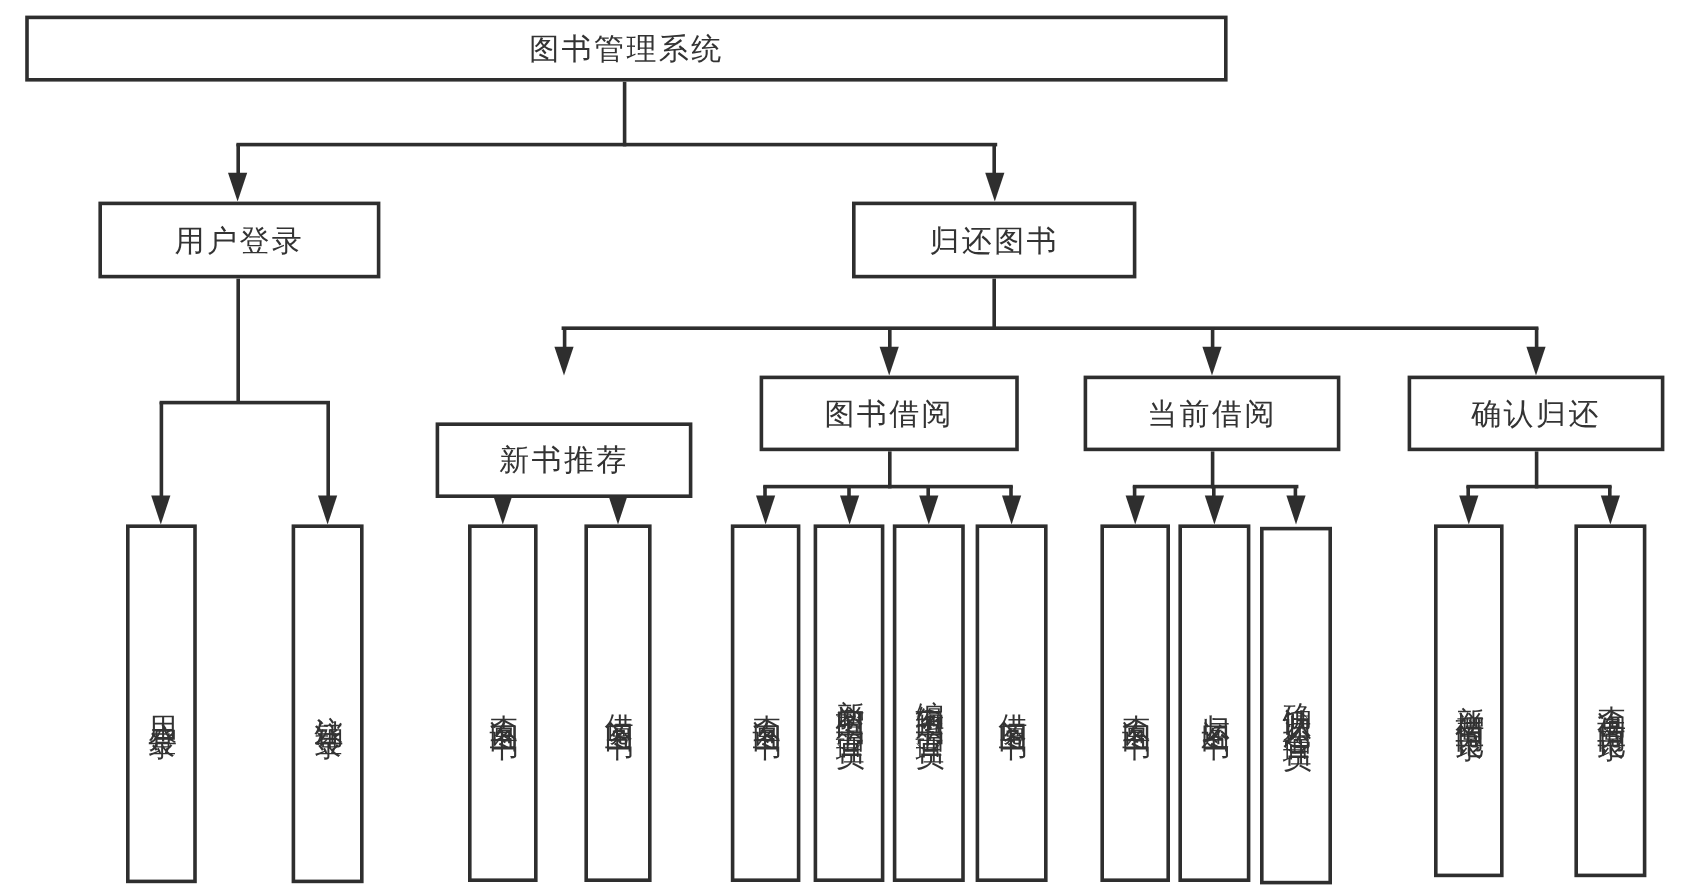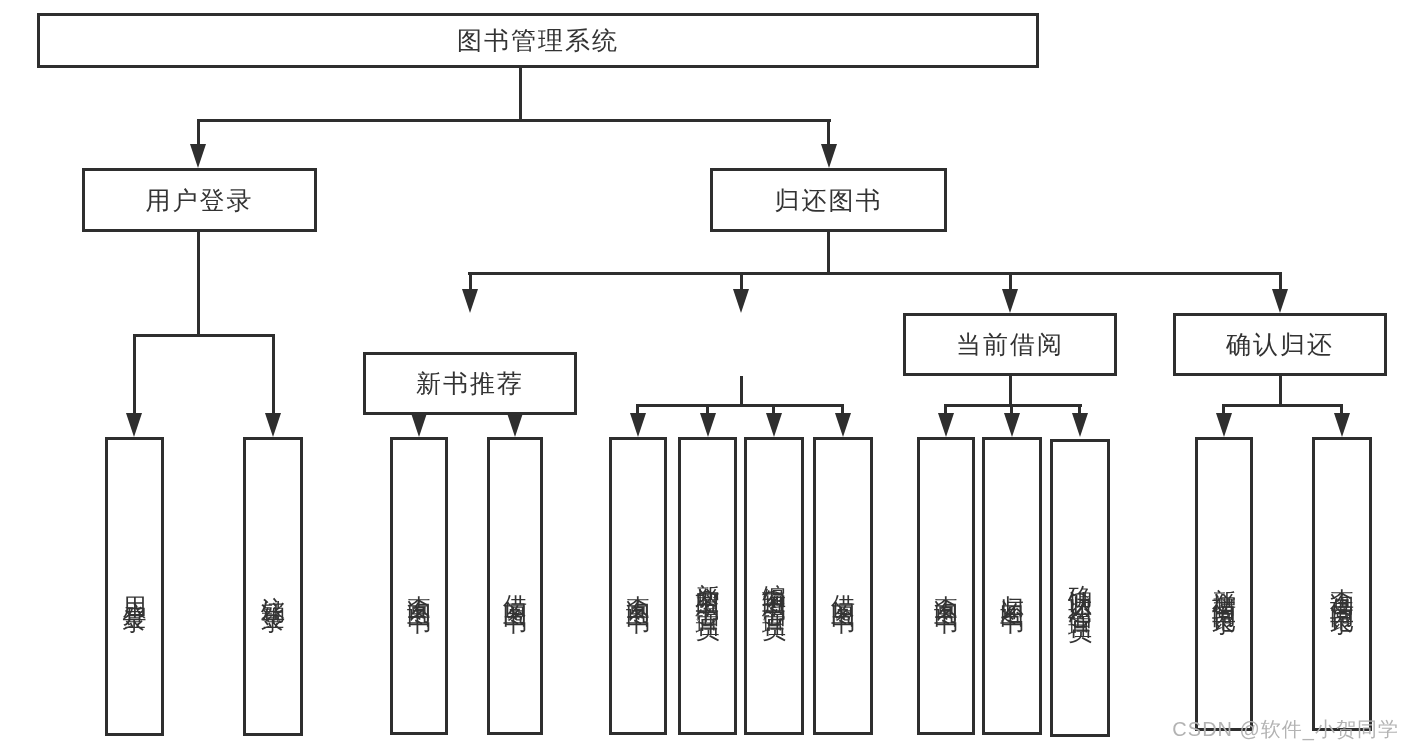--- a/index.html
+++ b/index.html
@@ -88,26 +88,27 @@
   <div class="vline" style="left:1078px;top:405px;height:12px;"></div>
   <div class="arrow" style="left:1072px;top:413px;"></div>
 
   <div class="vline" style="left:1279px;top:376px;height:31px;"></div>
   <div class="hline" style="left:1222px;top:404px;width:121px;"></div>
   <div class="vline" style="left:1222px;top:405px;height:12px;"></div>
   <div class="arrow" style="left:1216px;top:413px;"></div>
   <div class="vline" style="left:1340px;top:405px;height:12px;"></div>
   <div class="arrow" style="left:1334px;top:413px;"></div>
 
-  <div class="box" style="left:21px;top:13px;width:1002px;height:55px;margin-left:16px;">图书管理系统</div>
+  <div class="box" style="left:21px;top:13px;width:1002px;height:55px;">图书管理系统</div>
 
   <div class="box" style="left:82px;top:168px;width:235px;height:64px;">用户登录</div>
   <div class="box" style="left:710px;top:168px;width:237px;height:64px;">归还图书</div>
 
   <div class="box" style="left:363px;top:313px;width:214px;height:63px;margin-top:39px;">新书推荐</div>
+  <div class="box" style="left:633px;top:313px;width:216px;height:63px;">图书借阅</div>
   <div class="box" style="left:903px;top:313px;width:214px;height:63px;">当前借阅</div>
   <div class="box" style="left:1173px;top:313px;width:214px;height:63px;">确认归还</div>
 
   <div class="vbox" style="left:105px;top:437px;width:59px;height:299px;">用户登录</div>
   <div class="vbox" style="left:243px;top:437px;width:60px;height:299px;">注销登录</div>
 
   <div class="vbox" style="left:390px;top:437px;width:58px;height:298px;">查询图书</div>
   <div class="vbox" style="left:487px;top:437px;width:56px;height:298px;">借阅图书</div>
 
   <div class="vbox" style="left:609px;top:437px;width:58px;height:298px;">查询图书</div>
@@ -115,15 +116,14 @@
   <div class="vbox" style="left:744px;top:437px;width:60px;height:298px;">编辑图书（管理员）</div>
   <div class="vbox" style="left:813px;top:437px;width:60px;height:298px;">借阅图书</div>
 
   <div class="vbox" style="left:917px;top:437px;width:58px;height:298px;">查询图书</div>
   <div class="vbox" style="left:982px;top:437px;width:60px;height:298px;">归还图书</div>
   <div class="vbox" style="left:1050px;top:439px;width:60px;height:298px;">确认归还（管理员）</div>
 
   <div class="vbox" style="left:1195px;top:437px;width:58px;height:294px;">新增借阅记录</div>
   <div class="vbox" style="left:1312px;top:437px;width:60px;height:294px;">查询借阅记录</div>
 
-  <div class="watermark">CSDN @软件_小贺同学</div>
 
 </div>
 
 </body></html>

